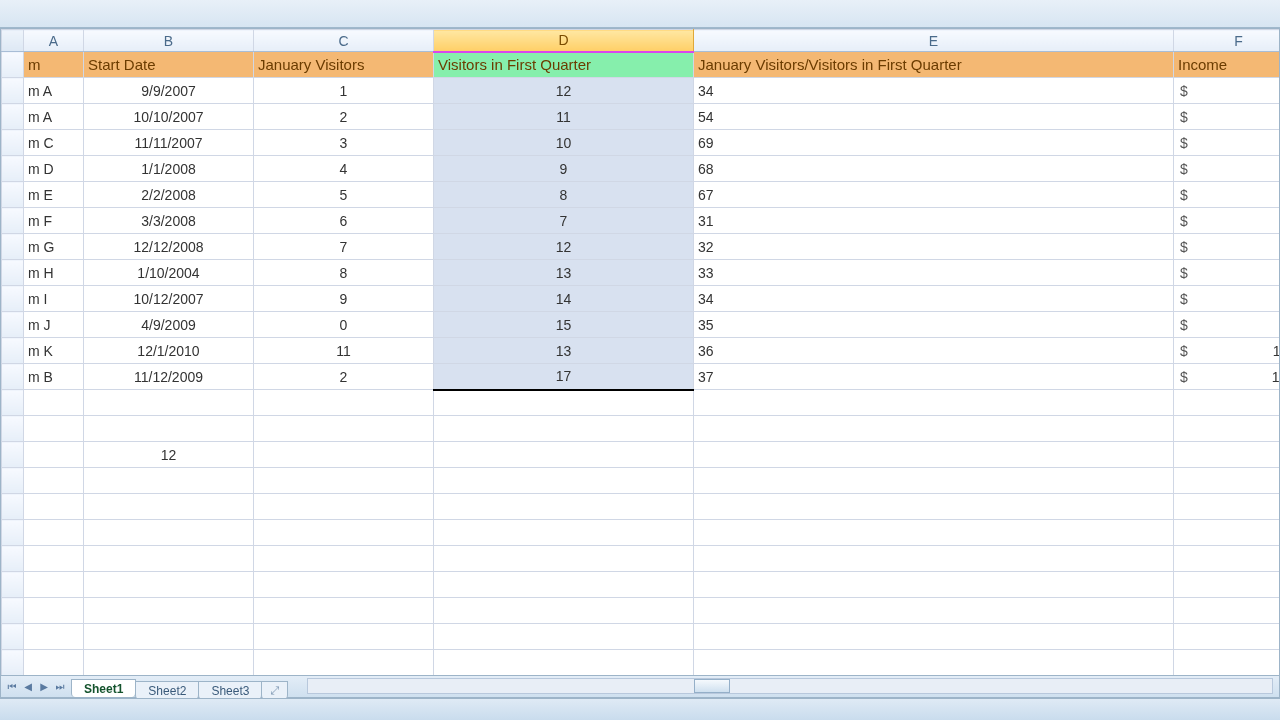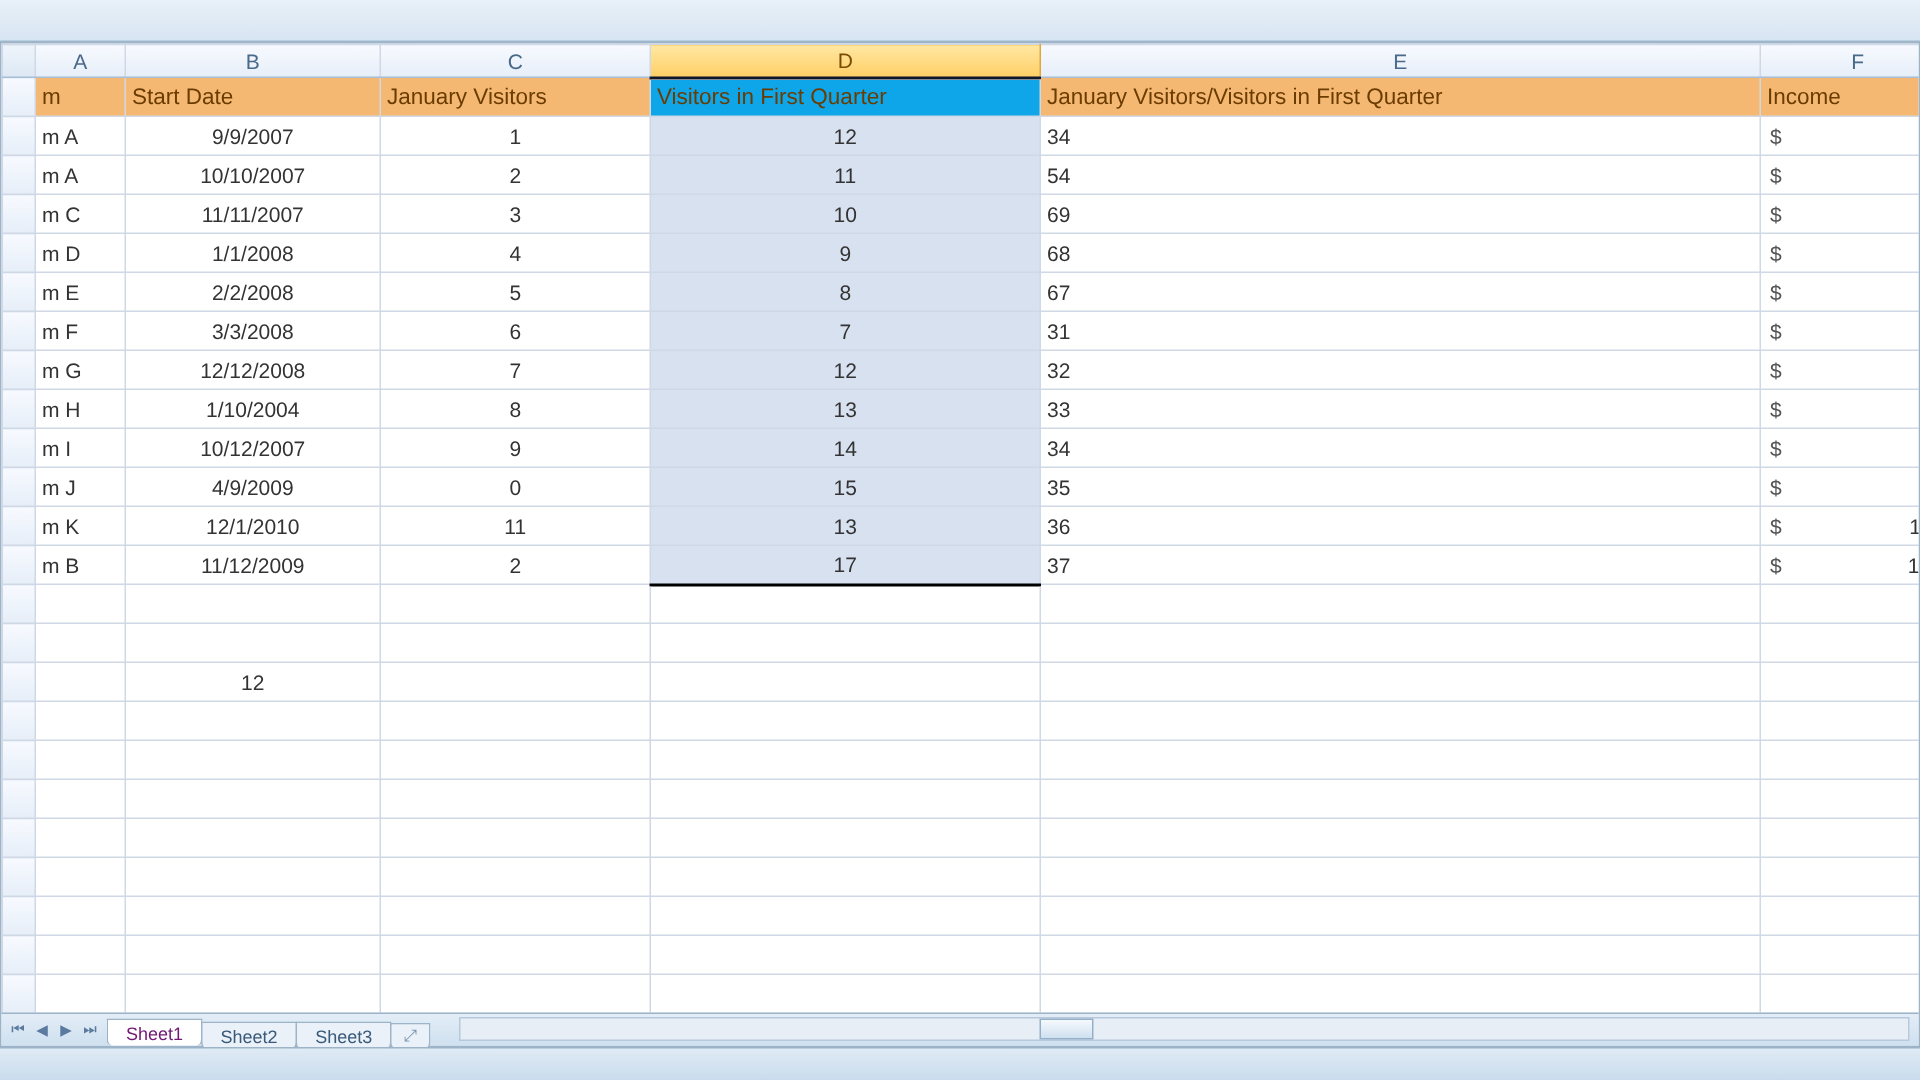--- a/index.html
+++ b/index.html
@@ -75,21 +75,21 @@
   }
   td.cell { background: #fff; }
   td.num { text-align: center; }
   td.txt { text-align: left; }
   
   td.selcol {
     background: #d8e1f0;
     border-left: 2px solid #000;
     border-right: 2px solid #000;
   }
-  tr.datahdr td.selcol { background: #0ea5e9; border-top: 2px solid #0f172a; }
+  tr.datahdr td.selcol { background: #86efac; border-top: 2px solid #d946ef; }
   tr.lastdata td.selcol { border-bottom: 2px solid #000; }
   
   td.eNum { text-align: left; padding-right: 8px; }
   
   .inc { display: flex; justify-content: space-between; }
   .inc .sym { padding-left: 2px; color: #555; }
   .inc .amt { padding-right: 0; }
   
   .tabstrip {
     position: absolute; left: 0; right: 0; bottom: 0; height: 22px;
@@ -115,22 +115,22 @@
     border-bottom: none;
     border-radius: 0 0 4px 4px;
     margin-right: -1px;
     color: #3a5a7a;
     cursor: pointer;
     position: relative;
     top: 2px;
   }
   .tab.active {
     background: #fff;
-    font-weight: normal;
-    color: #701a75;
+    font-weight: bold;
+    color: #14532d;
     top: 0;
   }
   .tab.newtab { padding: 2px 8px; color: #7a94b0; font-size: 11px; }
   .hscroll {
     flex: 1; height: 16px; margin: 3px 6px 3px 20px;
     background: #e8eef6; border: 1px solid #b8c8dc;
     position: relative;
   }
   .hscroll .thumb {
     position: absolute; left: 40%; top: 0; bottom: 0; width: 36px;

